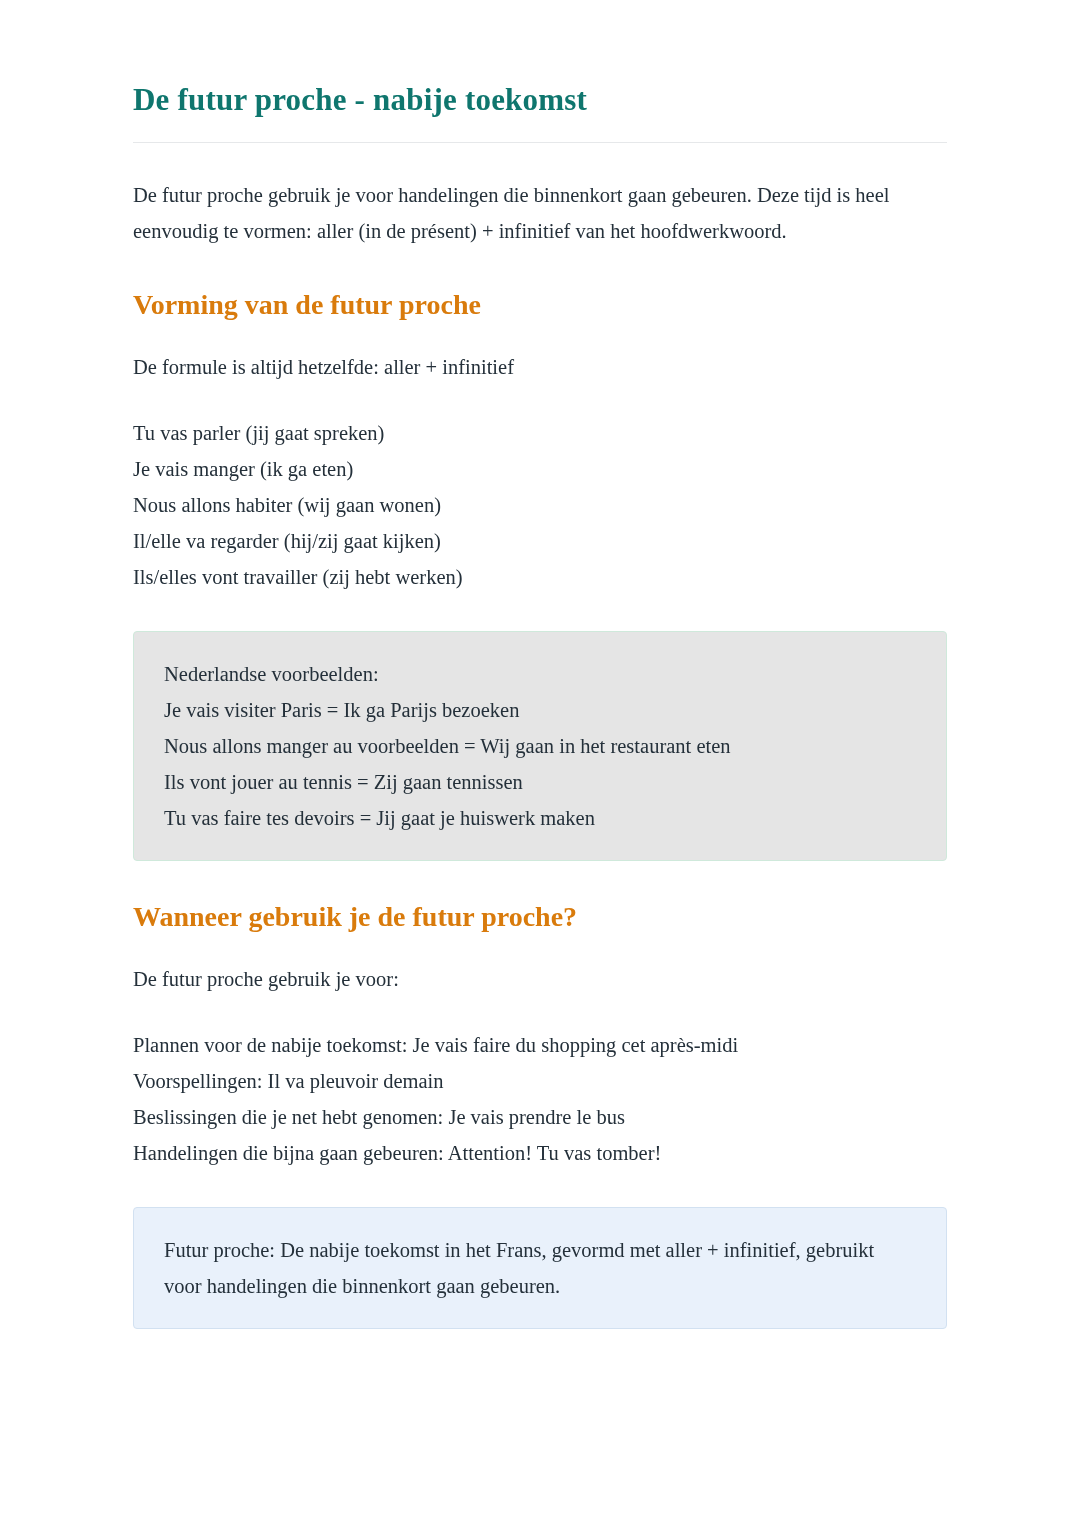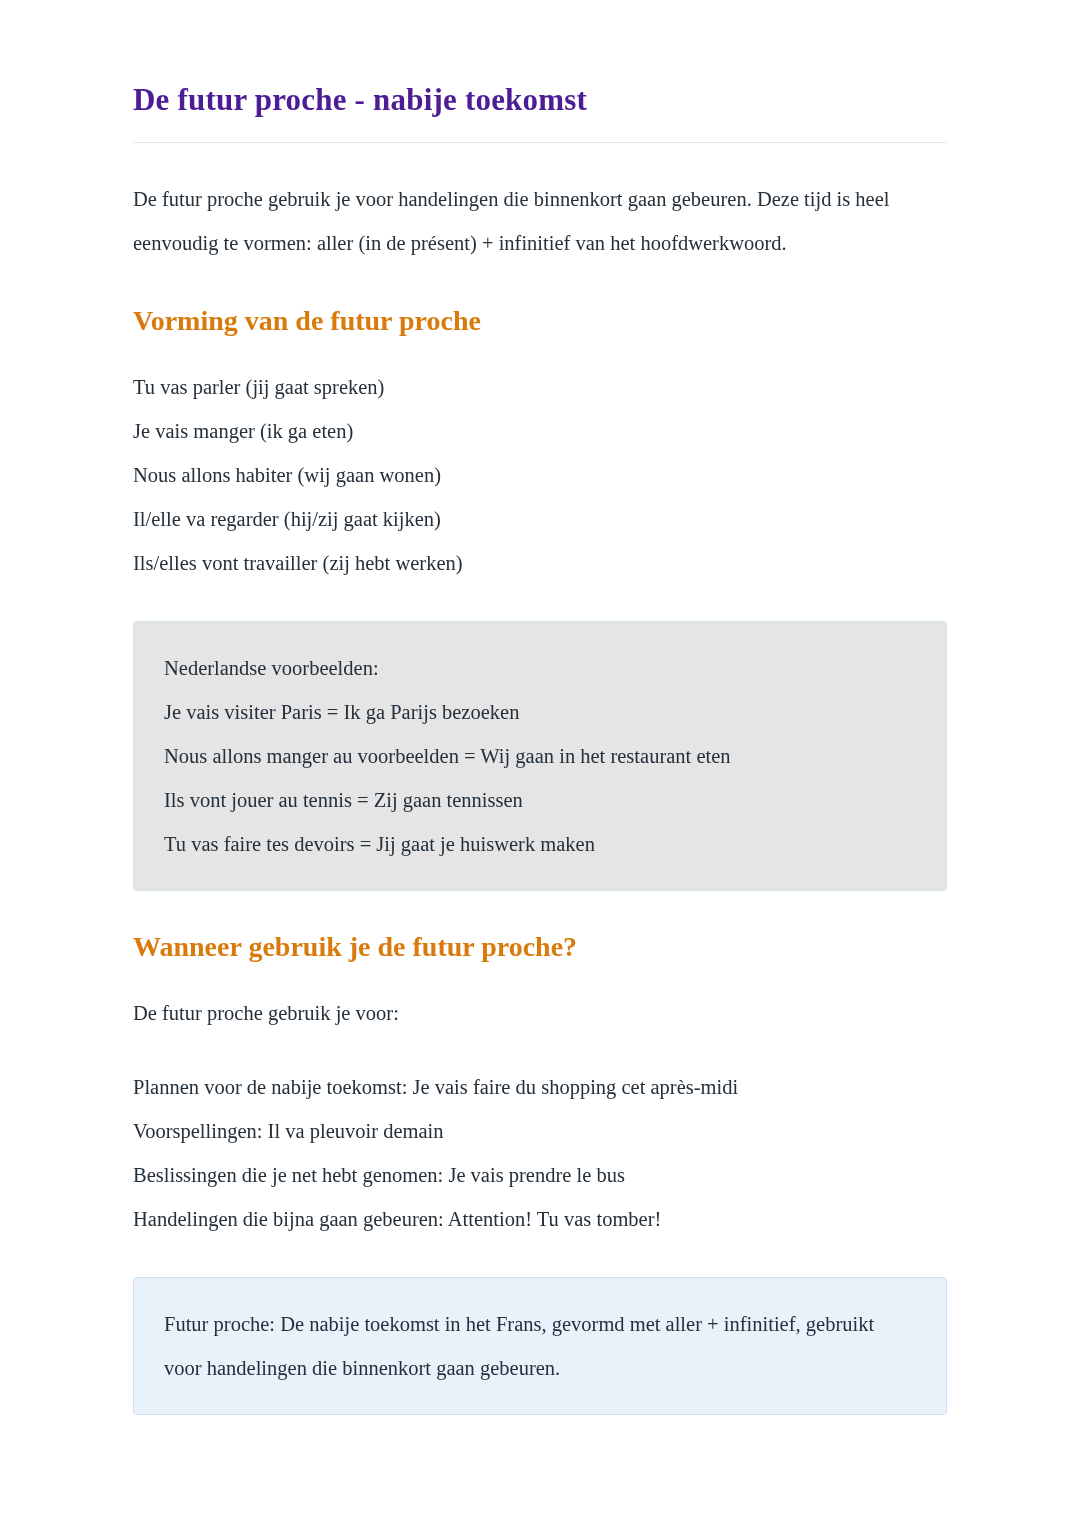--- a/index.html
+++ b/index.html
@@ -10,29 +10,29 @@
     font-family: "Liberation Serif", "DejaVu Serif", serif;
     color: #24303a;
   }
   .page {
     padding: 82px 133px 60px 133px;
     width: 1080px;
   }
   h1.page-title {
     font-size: 31px;
     font-weight: 700;
-    color: #4c1d95;
+    color: #0f766e;
     letter-spacing: 0.2px;
     padding-bottom: 24px;
     border-bottom: 1px solid #e6e8ea;
     margin-bottom: 34px;
   }
   p.body-text, .line {
     font-size: 20.5px;
-    line-height: 44px;
+    line-height: 36px;
     color: #24303a;
   }
   p.body-text { margin-bottom: 30px; }
   h2.sub-heading {
     font-size: 28px;
     font-weight: 700;
     color: #d97b0c;
     margin-top: 40px;
     margin-bottom: 28px;
   }
@@ -56,20 +56,21 @@
 <body>
 
 <div class="page">
 
   <h1 class="page-title">De futur proche - nabije toekomst</h1>
 
   <p class="body-text">De futur proche gebruik je voor handelingen die binnenkort gaan gebeuren. Deze tijd is heel eenvoudig te vormen: aller (in de présent) + infinitief van het hoofdwerkwoord.</p>
 
   <h2 class="sub-heading">Vorming van de futur proche</h2>
 
+  <p class="body-text">De formule is altijd hetzelfde: aller + infinitief</p>
 
   <div class="line-block">
     <div class="line">Tu vas parler (jij gaat spreken)</div>
     <div class="line">Je vais manger (ik ga eten)</div>
     <div class="line">Nous allons habiter (wij gaan wonen)</div>
     <div class="line">Il/elle va regarder (hij/zij gaat kijken)</div>
     <div class="line">Ils/elles vont travailler (zij hebt werken)</div>
   </div>
 
   <div class="callout green">

